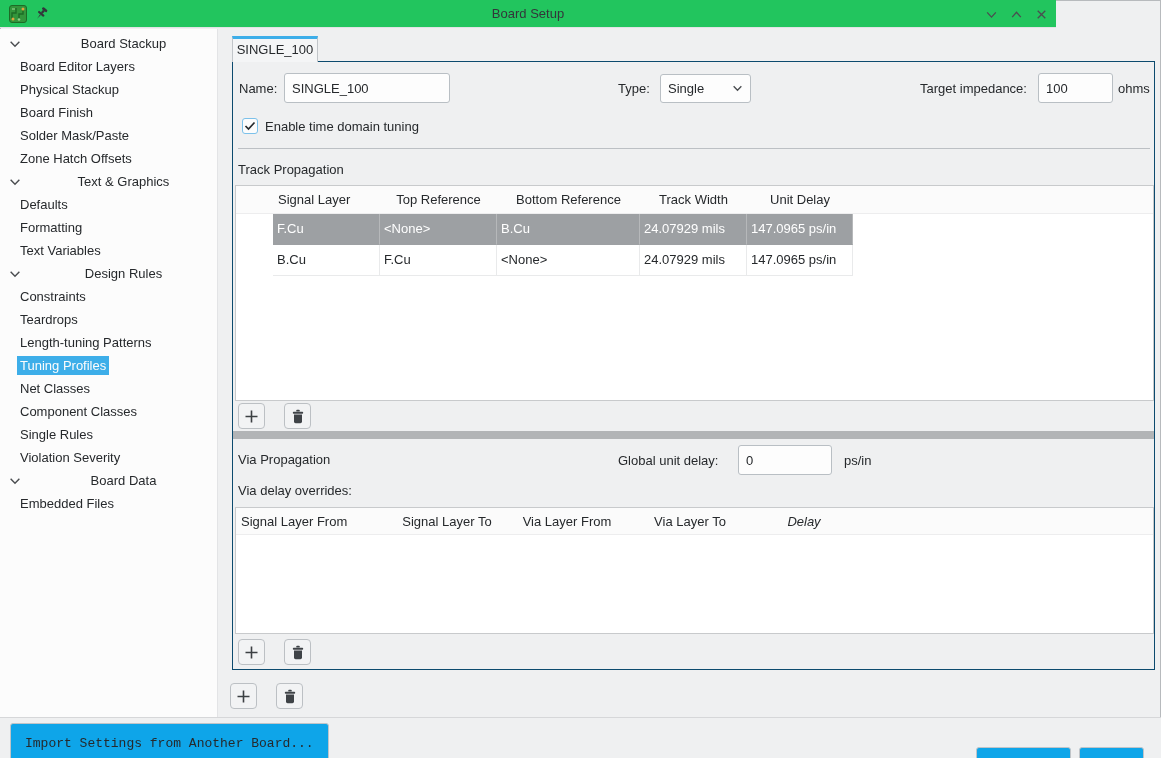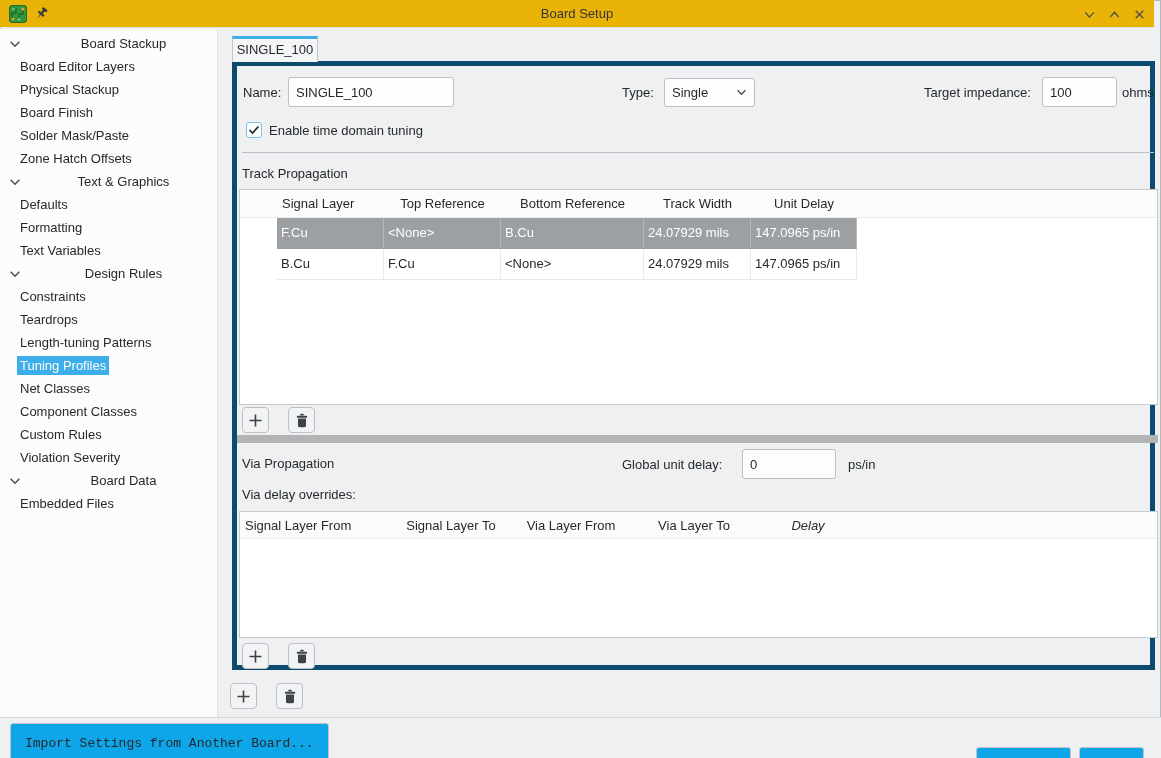--- a/index.html
+++ b/index.html
@@ -7,41 +7,41 @@
   body {
     position:relative;
     font-family:"Liberation Sans","DejaVu Sans",sans-serif;
     font-size:13px;
     color:#26292c;
     background:#eff0f1;
     overflow:hidden;
     box-shadow:inset 0 0 0 1px #b7babd;
   }
   
-  .titlebar { position:absolute; left:0; top:0; width:1154px; height:28px; background:#eab308; border-bottom:1px solid #e2e3e5; }
+  .titlebar { position:absolute; left:0; top:0; width:1056px; height:28px; background:#22c55e; border-bottom:1px solid #e2e3e5; }
   .app-icon { position:absolute; left:9px; top:5px; width:18px; height:18px; }
   .pin-icon { position:absolute; left:33px; top:6px; width:16px; height:16px; }
   .win-title { position:absolute; left:0; right:0; top:0; height:28px; line-height:28px; text-align:center; color:#33363a; }
   .win-controls { position:absolute; right:8px; top:0; height:28px; display:flex; align-items:center; gap:11px; }
   .win-btn { width:14px; height:14px; display:flex; align-items:center; justify-content:center; cursor:pointer; }
   
   .sidebar { position:absolute; left:0; top:29px; width:218px; height:688px; background:#fcfcfc; border-right:1px solid #e3e4e6; padding-top:3px; }
   .tree-row { height:23px; line-height:23px; position:relative; white-space:nowrap; cursor:default; }
   .tree-row.top { padding-left:33px;text-align:center; }
   .tree-row.child { padding-left:20px; }
   .tree-chevron { position:absolute; left:9px; top:6px; width:12px; height:12px; }
   .tree-label { display:inline-block; line-height:19px; padding:0 3px; margin-left:-3px; border-radius:0; }
   .tree-row.selected .tree-label { background:#3daee9; color:#fcfcfc; }
   
   .tab {
     position:absolute; left:232px; top:36px; width:86px; height:26px; z-index:3;
     background:#f4f5f6; border:1px solid #c1c5c9; border-bottom:none;
     border-top:3px solid #3daee9; text-align:center; line-height:21px; cursor:default;
   }
-  .panel { position:absolute; left:232px; top:61px; width:923px; height:609px; border:5px solid #0c4a6e; background:#eff0f1; z-index:1; }
+  .panel { position:absolute; left:232px; top:61px; width:923px; height:609px; border:1px solid #0c4a6e; background:#eff0f1; z-index:1; }
   .lbl { position:absolute; height:18px; line-height:18px; }
   input.box, .combo {
     background:#fdfdfd; border:1px solid #b9bfc4; border-radius:3px;
     font-family:inherit; font-size:13px; color:#26292c;
   }
   input.box { position:absolute; padding:0 7px; outline:none; }
   .combo { position:absolute; display:flex; align-items:center; padding:0 7px; cursor:default; }
   .combo .chev { margin-left:auto; width:11px; height:11px; }
   
   .cbrow { position:absolute; left:9px; top:55px; height:18px; display:flex; align-items:center; gap:7px; }
@@ -155,21 +155,21 @@
         </svg>
       </span>
     <span class="tree-label">Design Rules</span>
   </div>
   <div class="tree-row child"><span class="tree-label">Constraints</span></div>
   <div class="tree-row child"><span class="tree-label">Teardrops</span></div>
   <div class="tree-row child"><span class="tree-label">Length-tuning Patterns</span></div>
   <div class="tree-row child selected"><span class="tree-label">Tuning Profiles</span></div>
   <div class="tree-row child"><span class="tree-label">Net Classes</span></div>
   <div class="tree-row child"><span class="tree-label">Component Classes</span></div>
-  <div class="tree-row child"><span class="tree-label">Custom Rules</span></div>
+  <div class="tree-row child"><span class="tree-label">Single Rules</span></div>
   <div class="tree-row child"><span class="tree-label">Violation Severity</span></div>
 
   <div class="tree-row top">
     <span class="tree-chevron">
         <svg width="12" height="12" viewBox="0 0 11 11">
           <path d="M1.5 3.5 L5.5 7.5 L9.5 3.5" stroke="#4a4d50" stroke-width="1.3" fill="none"></path>
         </svg>
       </span>
     <span class="tree-label">Board Data</span>
   </div>

